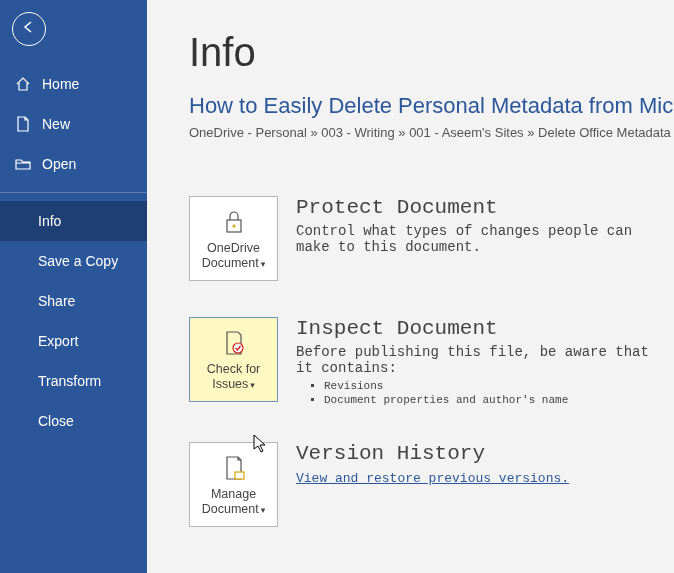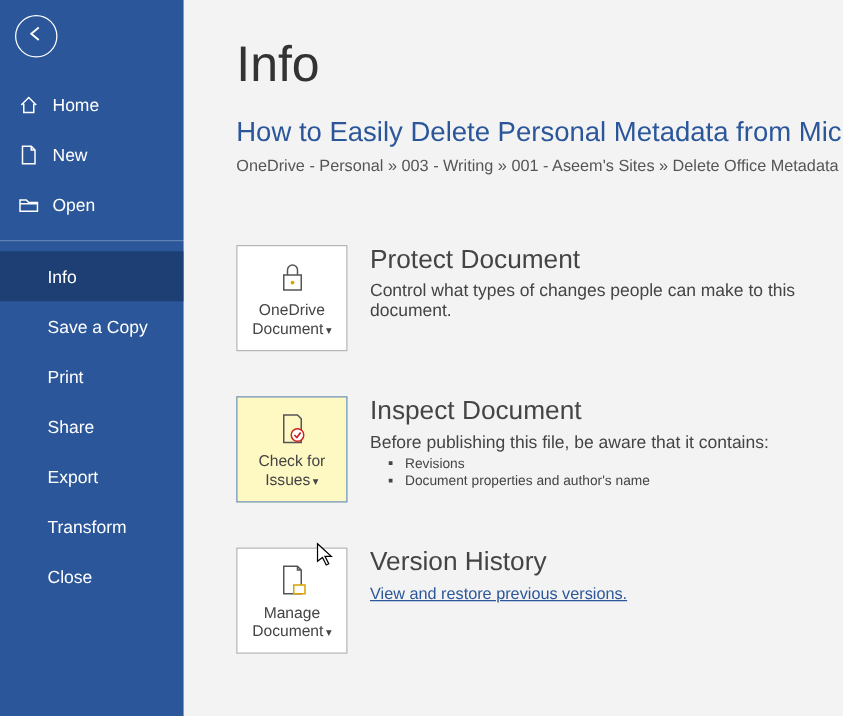--- a/index.html
+++ b/index.html
@@ -110,21 +110,21 @@
     border-color: #6c93c4;
   }
   .big-btn .btn-icon {
     height: 30px;
     display: flex;
     align-items: center;
     justify-content: center;
     margin-bottom: 4px;
   }
   .big-btn .caret { font-size: 9px; margin-left: 2px; }
-  .section-body { flex: 1; padding-top: 0; }
+  .section-body { flex: 1; padding-top: 0; font-family: Liberation Mono, monospace; }
   .section-title {
     font-size: 21px;
     color: #444;
     font-weight: 400;
     margin-bottom: 4px;
   }
   .section-desc {
     font-size: 14px;
     color: #444;
     margin-bottom: 4px;
@@ -191,23 +191,20 @@
   <div class="divider"></div>
 
   <div class="menu-bottom">
     <div class="menu-item active">
       <span>Info</span>
     </div>
     <div class="menu-item">
       <span>Save a Copy</span>
     </div>
     <div class="menu-item">
-      <span>Print</span>
-    </div>
-    <div class="menu-item">
       <span>Share</span>
     </div>
     <div class="menu-item">
       <span>Export</span>
     </div>
     <div class="menu-item">
       <span>Transform</span>
     </div>
     <div class="menu-item">
       <span>Close</span>

